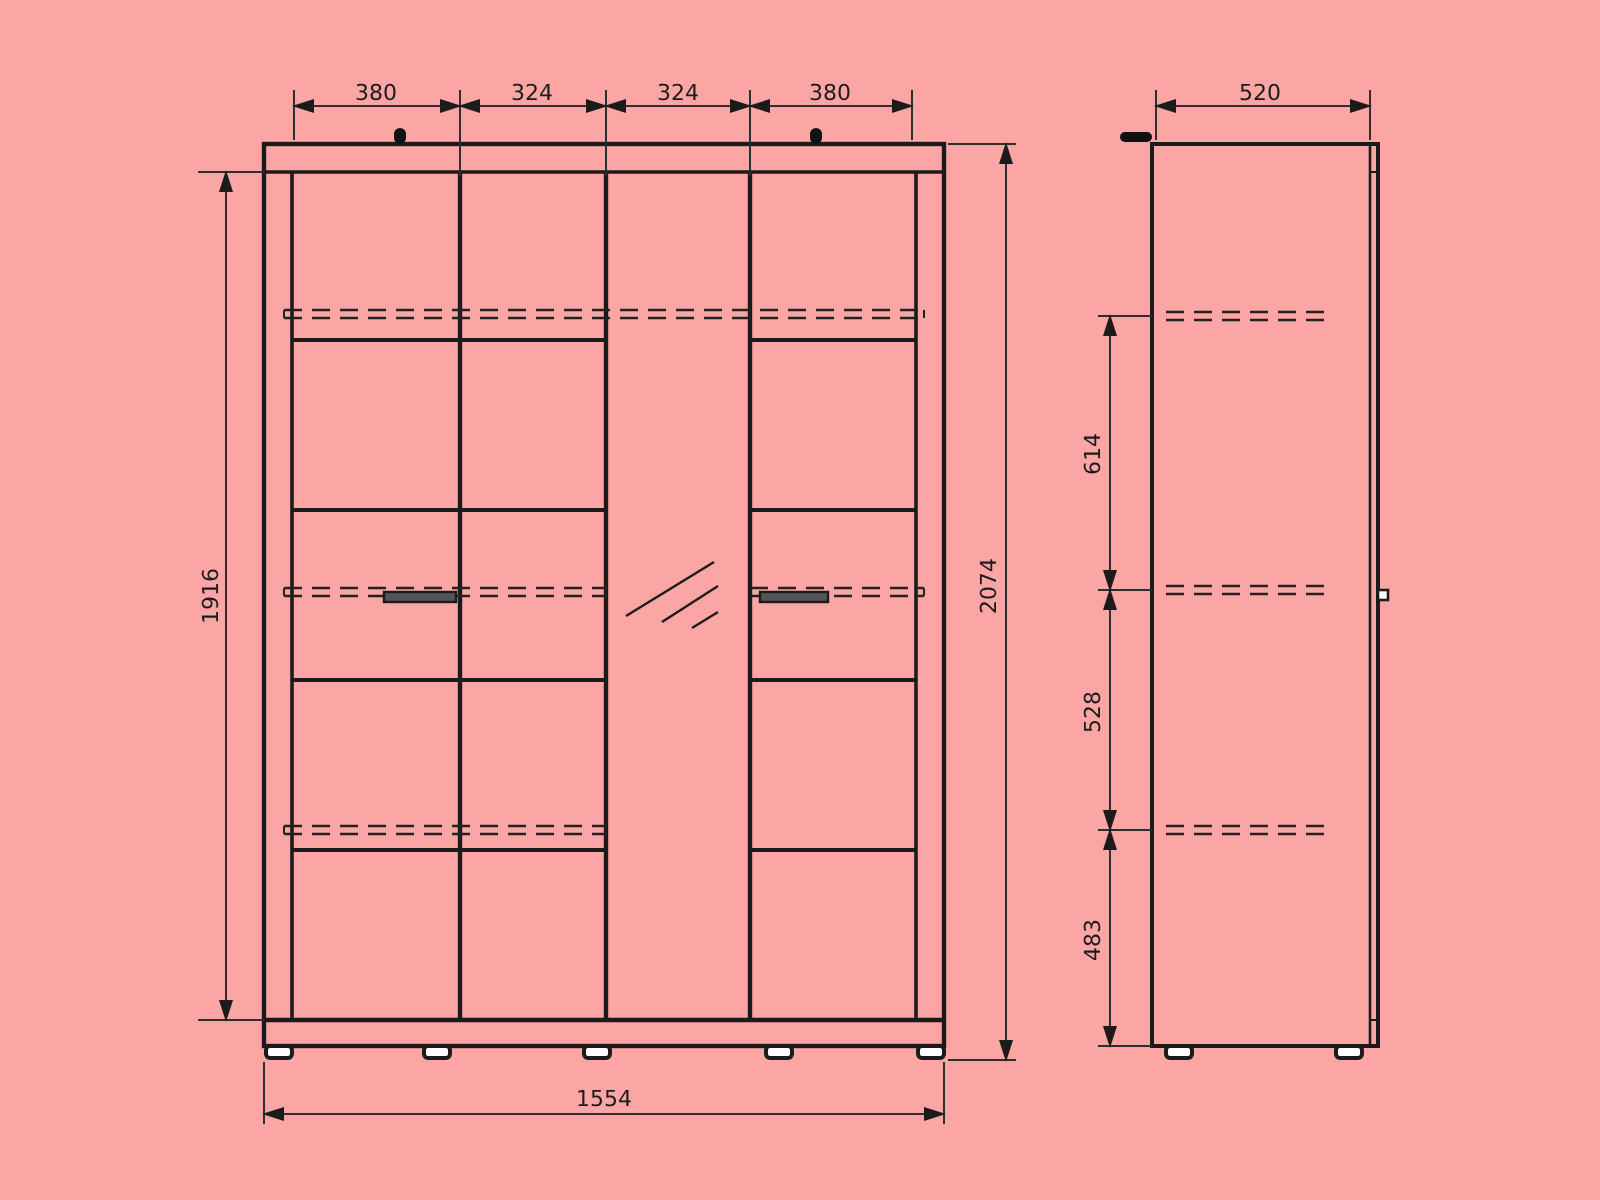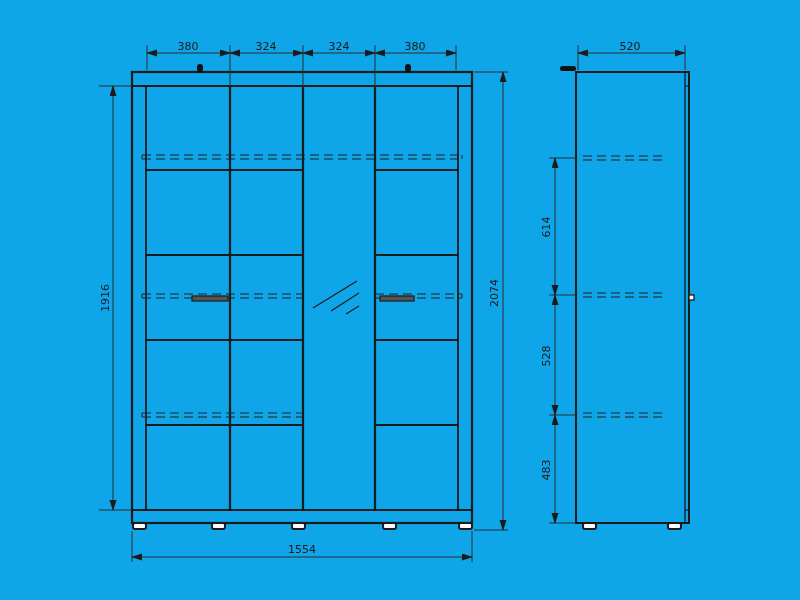--- a/index.html
+++ b/index.html
@@ -1,19 +1,19 @@
 <!DOCTYPE html>
 <html><head>
 <meta charset="utf-8">
 <style>
   html,body{margin:0;padding:0;background:#ffffff;}
   .canvas{
     position:relative;
     width:800px;height:600px;
-    background:#0ea5e9;
+    background:#fca5a5;
     font-family:"DejaVu Sans", sans-serif;
     overflow:hidden;
   }
   svg text{
     font-family:"DejaVu Sans", sans-serif;
     font-size:11px;
     fill:#1b1b1b;
   }
 </style>
 </head>

